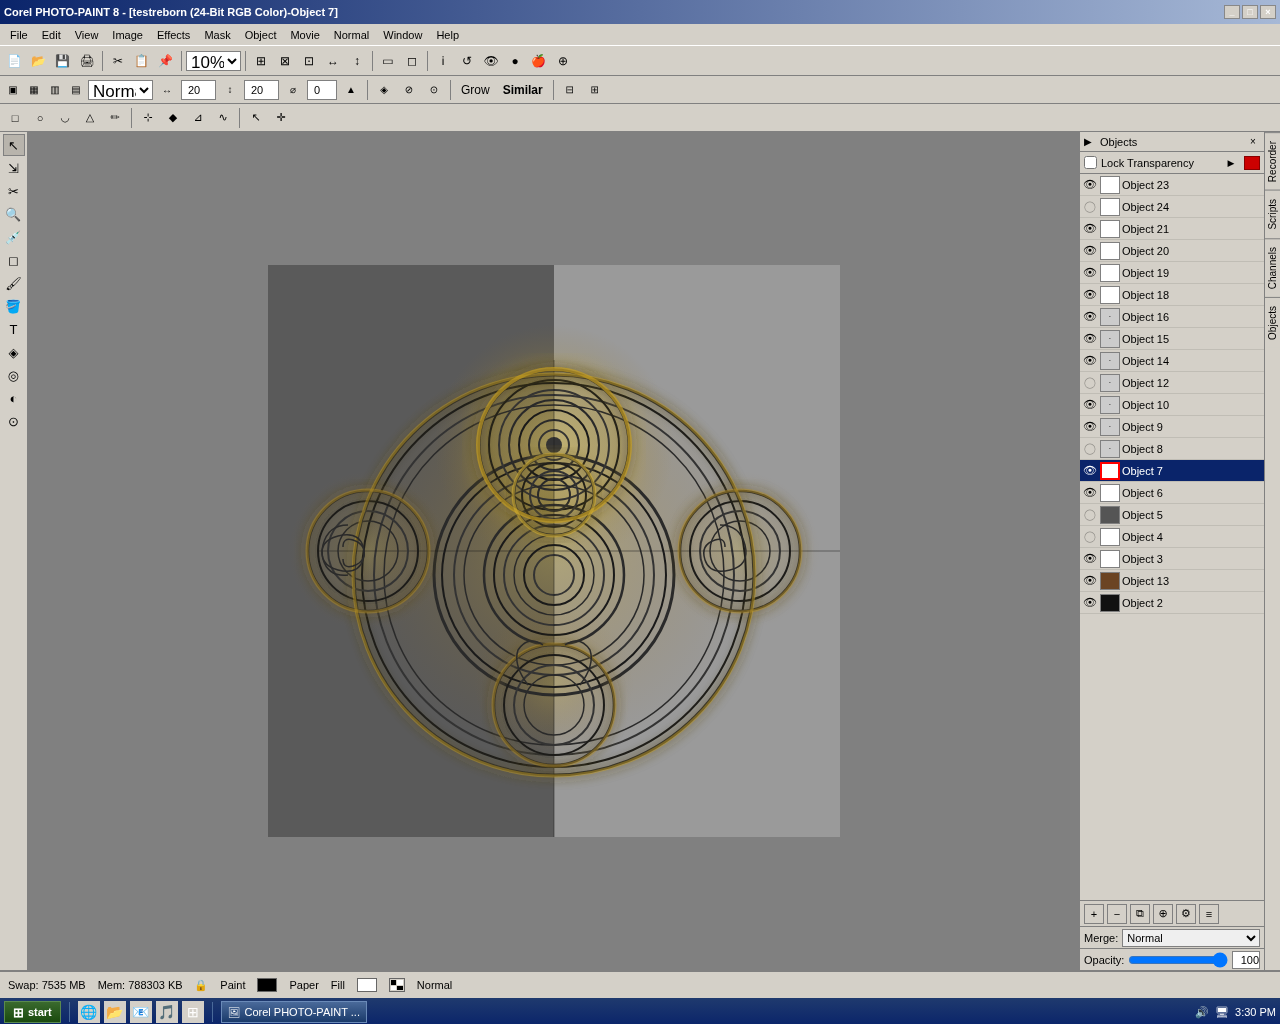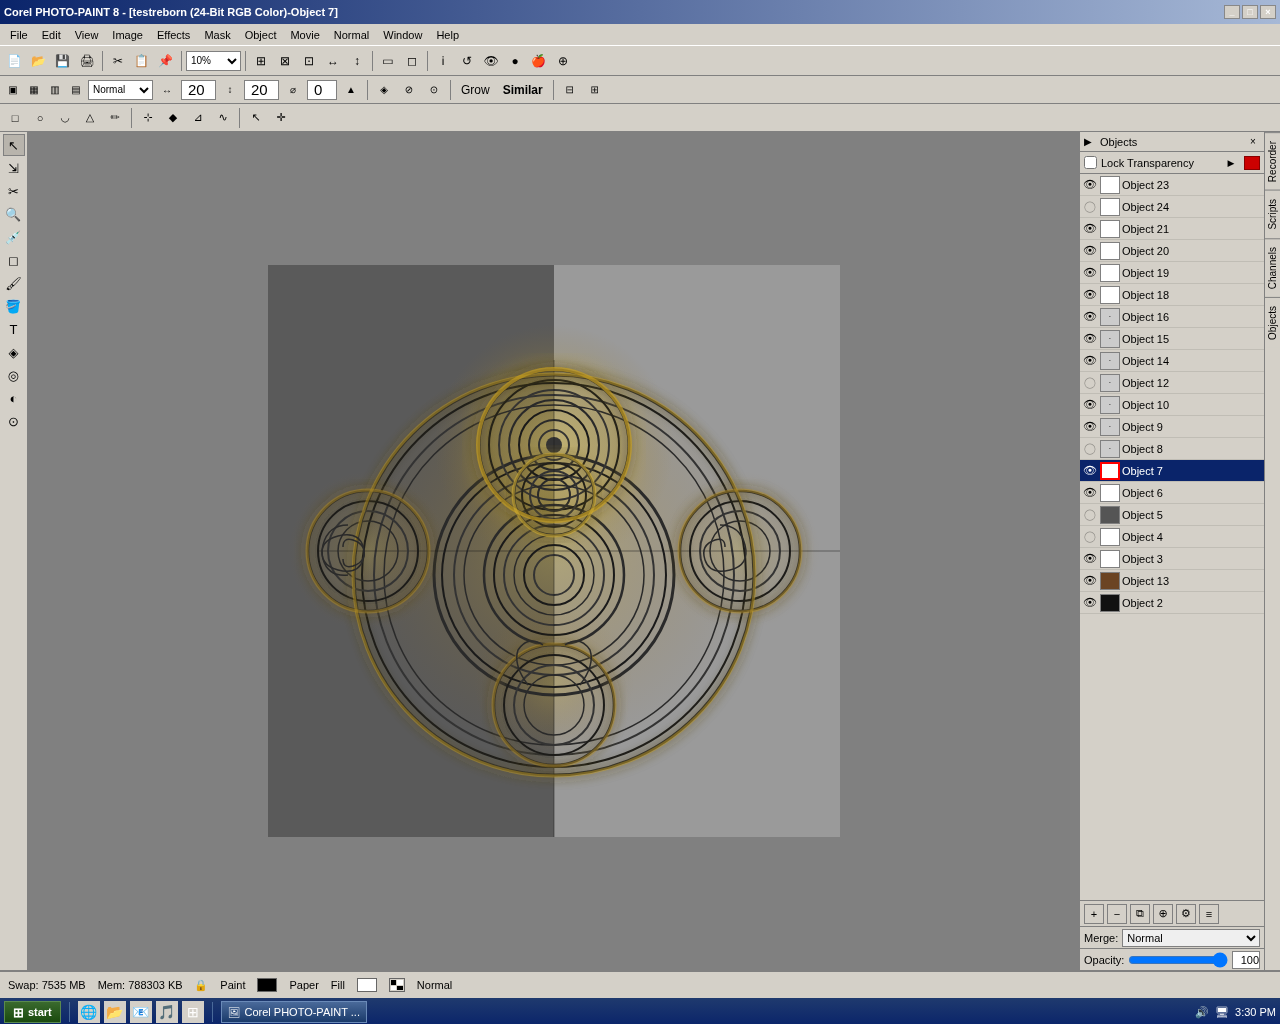--- a/index.html
+++ b/index.html
@@ -63,28 +63,29 @@
     }
     .toolbar-sep {
       width: 1px; height: 20px;
       background: #808080;
       margin: 0 2px;
     }
     .toolbar-input {
       height: 20px;
       border: 1px solid #808080;
       background: white;
-      font-size: 15px;
+      font-size: 11px;
       padding: 0 6px;
     }
     .toolbar-select {
       height: 20px;
       border: 1px solid #808080;
       background: white;
-      font-size: 10px;
+      font-size: 17px;
+      text-align: center;
     }
 
     
     #toolbar2 {
       height: 28px;
       background: #d4d0c8;
       display: flex;
       align-items: center;
       padding: 2px 4px;
       border-bottom: 1px solid #808080;

